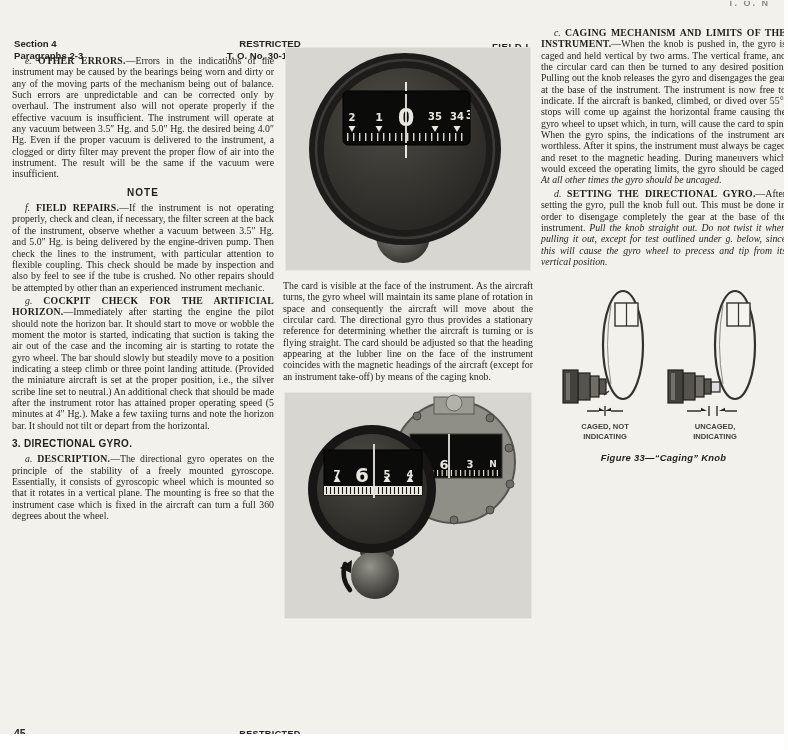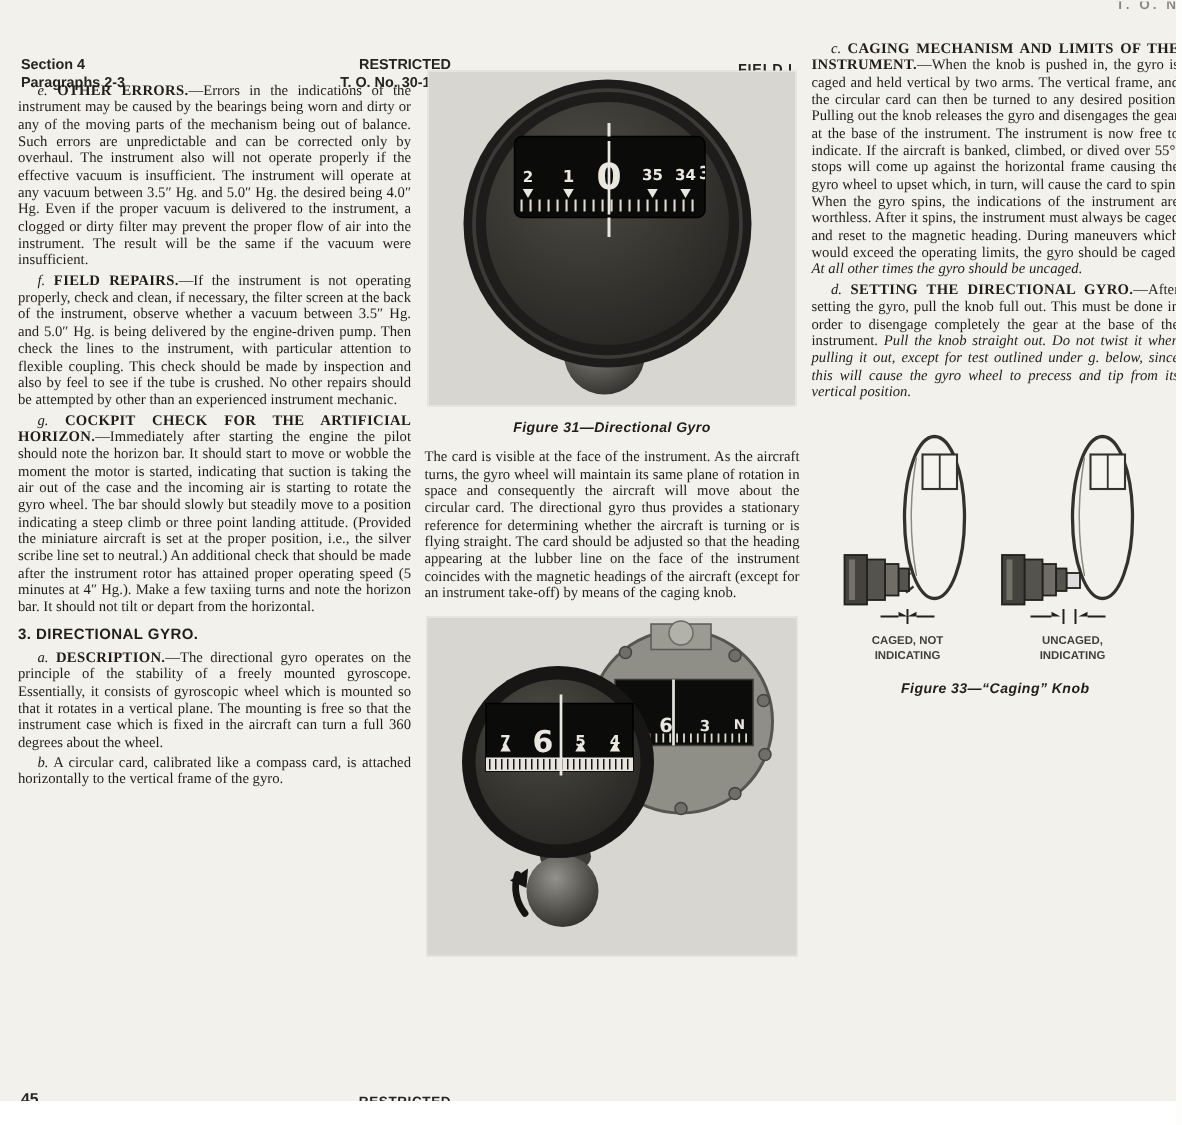--- a/index.html
+++ b/index.html
@@ -11,21 +11,21 @@
     -webkit-font-smoothing:antialiased;
   }
   .white-strip-bottom{position:absolute;left:0;right:0;bottom:0;height:16px;background:#ffffff;}
   .white-strip-right{position:absolute;top:0;bottom:0;right:0;width:4px;background:#fdfdfc;}
 
   
   .hdr-sans{font-family:"Liberation Sans", sans-serif;font-weight:bold;font-size:9.6px;line-height:11.5px;color:#262420;margin-top:21px;}
   #header-left{position:absolute;left:14px;top:17px;}
   #header-center{position:absolute;left:100px;top:17px;width:340px;text-align:center;}
   #part-label{position:absolute;left:492px;top:20px;letter-spacing:0.5px;}
-  #corner-fragment{position:absolute;left:728px;top:1px;height:9px;overflow:hidden;opacity:0.5;margin-left:16px;}
+  #corner-fragment{position:absolute;left:728px;top:1px;height:9px;overflow:hidden;opacity:0.5;}
   #corner-fragment span{display:block;transform:translateY(-3px);font-family:"Liberation Sans",sans-serif;font-weight:bold;font-size:9px;letter-spacing:2px;}
   #footer-page-number{position:absolute;left:14px;top:707px;font-size:10.5px;}
   #footer-restricted{position:absolute;left:100px;top:708px;width:340px;text-align:center;font-size:9px;letter-spacing:0.4px;}
 
   
   .col{position:absolute;font-size:9.8px;line-height:11.35px;text-align:justify;}
   #col-left{left:12px;top:55px;width:262px;}
   #col-middle{left:283px;top:47px;width:250px;}
   #col-right{left:541px;top:27px;width:245px;}
 
@@ -60,30 +60,30 @@
   <div>T. O. No. 30-100A-1</div>
 </div>
 <div id="part-label" class="hdr-sans">FIELD I</div>
 <div id="corner-fragment">
   <span>T. O. N</span>
 </div>
 
 <div id="col-left" class="col">
   <p class="para"><span class="run-label">e.</span> <span class="run-head">OTHER ERRORS.</span><span>—Errors in the indications of the instrument may be caused by the bearings being worn and dirty or any of the moving parts of the mechanism being out of balance. Such errors are unpredictable and can be corrected only by overhaul. The instrument also will not operate properly if the effective vacuum is insufficient. The instrument will operate at any vacuum between 3.5″ Hg. and 5.0″ Hg. the desired being 4.0″ Hg. Even if the proper vacuum is delivered to the instrument, a clogged or dirty filter may prevent the proper flow of air into the instrument. The result will be the same if the vacuum were insufficient.</span></p>
 
+  <p class="note-head">NOTE</p>
 
   <p class="para"><span class="run-label">f.</span> <span class="run-head">FIELD REPAIRS.</span><span>—If the instrument is not operating properly, check and clean, if necessary, the filter screen at the back of the instrument, observe whether a vacuum between 3.5″ Hg. and 5.0″ Hg. is being delivered by the engine-driven pump. Then check the lines to the instrument, with particular attention to flexible coupling. This check should be made by inspection and also by feel to see if the tube is crushed. No other repairs should be attempted by other than an experienced instrument mechanic.</span></p>
 
   <p class="para"><span class="run-label">g.</span> <span class="run-head">COCKPIT CHECK FOR THE ARTIFICIAL HORIZON.</span><span>—Immediately after starting the engine the pilot should note the horizon bar. It should start to move or wobble the moment the motor is started, indicating that suction is taking the air out of the case and the incoming air is starting to rotate the gyro wheel. The bar should slowly but steadily move to a position indicating a steep climb or three point landing attitude. (Provided the miniature aircraft is set at the proper position, i.e., the silver scribe line set to neutral.) An additional check that should be made after the instrument rotor has attained proper operating speed (5 minutes at 4″ Hg.). Make a few taxiing turns and note the horizon bar. It should not tilt or depart from the horizontal.</span></p>
 
   <p class="sec-head">3. DIRECTIONAL GYRO.</p>
 
   <p class="para"><span class="run-label">a.</span> <span class="run-head">DESCRIPTION.</span><span>—The directional gyro operates on the principle of the stability of a freely mounted gyroscope. Essentially, it consists of gyroscopic wheel which is mounted so that it rotates in a vertical plane. The mounting is free so that the instrument case which is fixed in the aircraft can turn a full 360 degrees about the wheel.</span></p>
 
-  <p class="para"><span class="run-label">b.</span> <span>A circular card, calibrated like a compass card, is attached horizontally to the vertical frame of the gyro.</span></p>
 </div>
 
 <div id="col-middle" class="col">
 
   <div id="figure-31-photo" class="photo">
     <svg width="246" height="224" viewBox="0 0 246 224">
       <defs>
         <radialGradient id="g31face" cx="40%" cy="30%" r="85%">
           <stop offset="0%" stop-color="#4c4b45"></stop>
             <stop offset="55%" stop-color="#35342f"></stop>
@@ -122,21 +122,20 @@
           <path d="M146.5 79 h7 l-3.5 6 z"></path>
           <path d="M168.5 79 h7 l-3.5 6 z"></path>
         <line x1="62" y1="90" x2="182" y2="90" stroke="#dcdad3" stroke-width="8" stroke-dasharray="1.4 4.6"></line>
       </g>
 
       <line x1="121" y1="35" x2="121" y2="44" stroke="#e9e7e0" stroke-width="2"></line>
       <line x1="121" y1="47" x2="121" y2="96" stroke="#e9e7e0" stroke-width="1.8"></line>
       <line x1="121" y1="98" x2="121" y2="111" stroke="#e9e7e0" stroke-width="2"></line>
     </svg>
   </div>
-  <div class="fig-caption">Figure 31—Directional Gyro</div>
 
   <p class="para noindent" style="margin-top:9px">The card is visible at the face of the instrument. As the aircraft turns, the gyro wheel will maintain its same plane of rotation in space and consequently the aircraft will move about the circular card. The directional gyro thus provides a stationary reference for determining whether the aircraft is turning or is flying straight. The card should be adjusted so that the heading appearing at the lubber line on the face of the instrument coincides with the magnetic headings of the aircraft (except for an instrument take-off) by means of the caging knob.</p>
 
   <div id="figure-32-photo" class="photo">
     <svg width="248" height="227" viewBox="0 0 248 227">
 
       <g>
         <circle cx="170" cy="70" r="61" fill="#8f8e87" stroke="#56554f" stroke-width="2"></circle>
         <rect x="150" y="5" width="40" height="17" fill="#9c9b93" stroke="#5b5a54"></rect>
         <circle cx="170" cy="11" r="8" fill="#b3b2aa" stroke="#6a6963"></circle>

